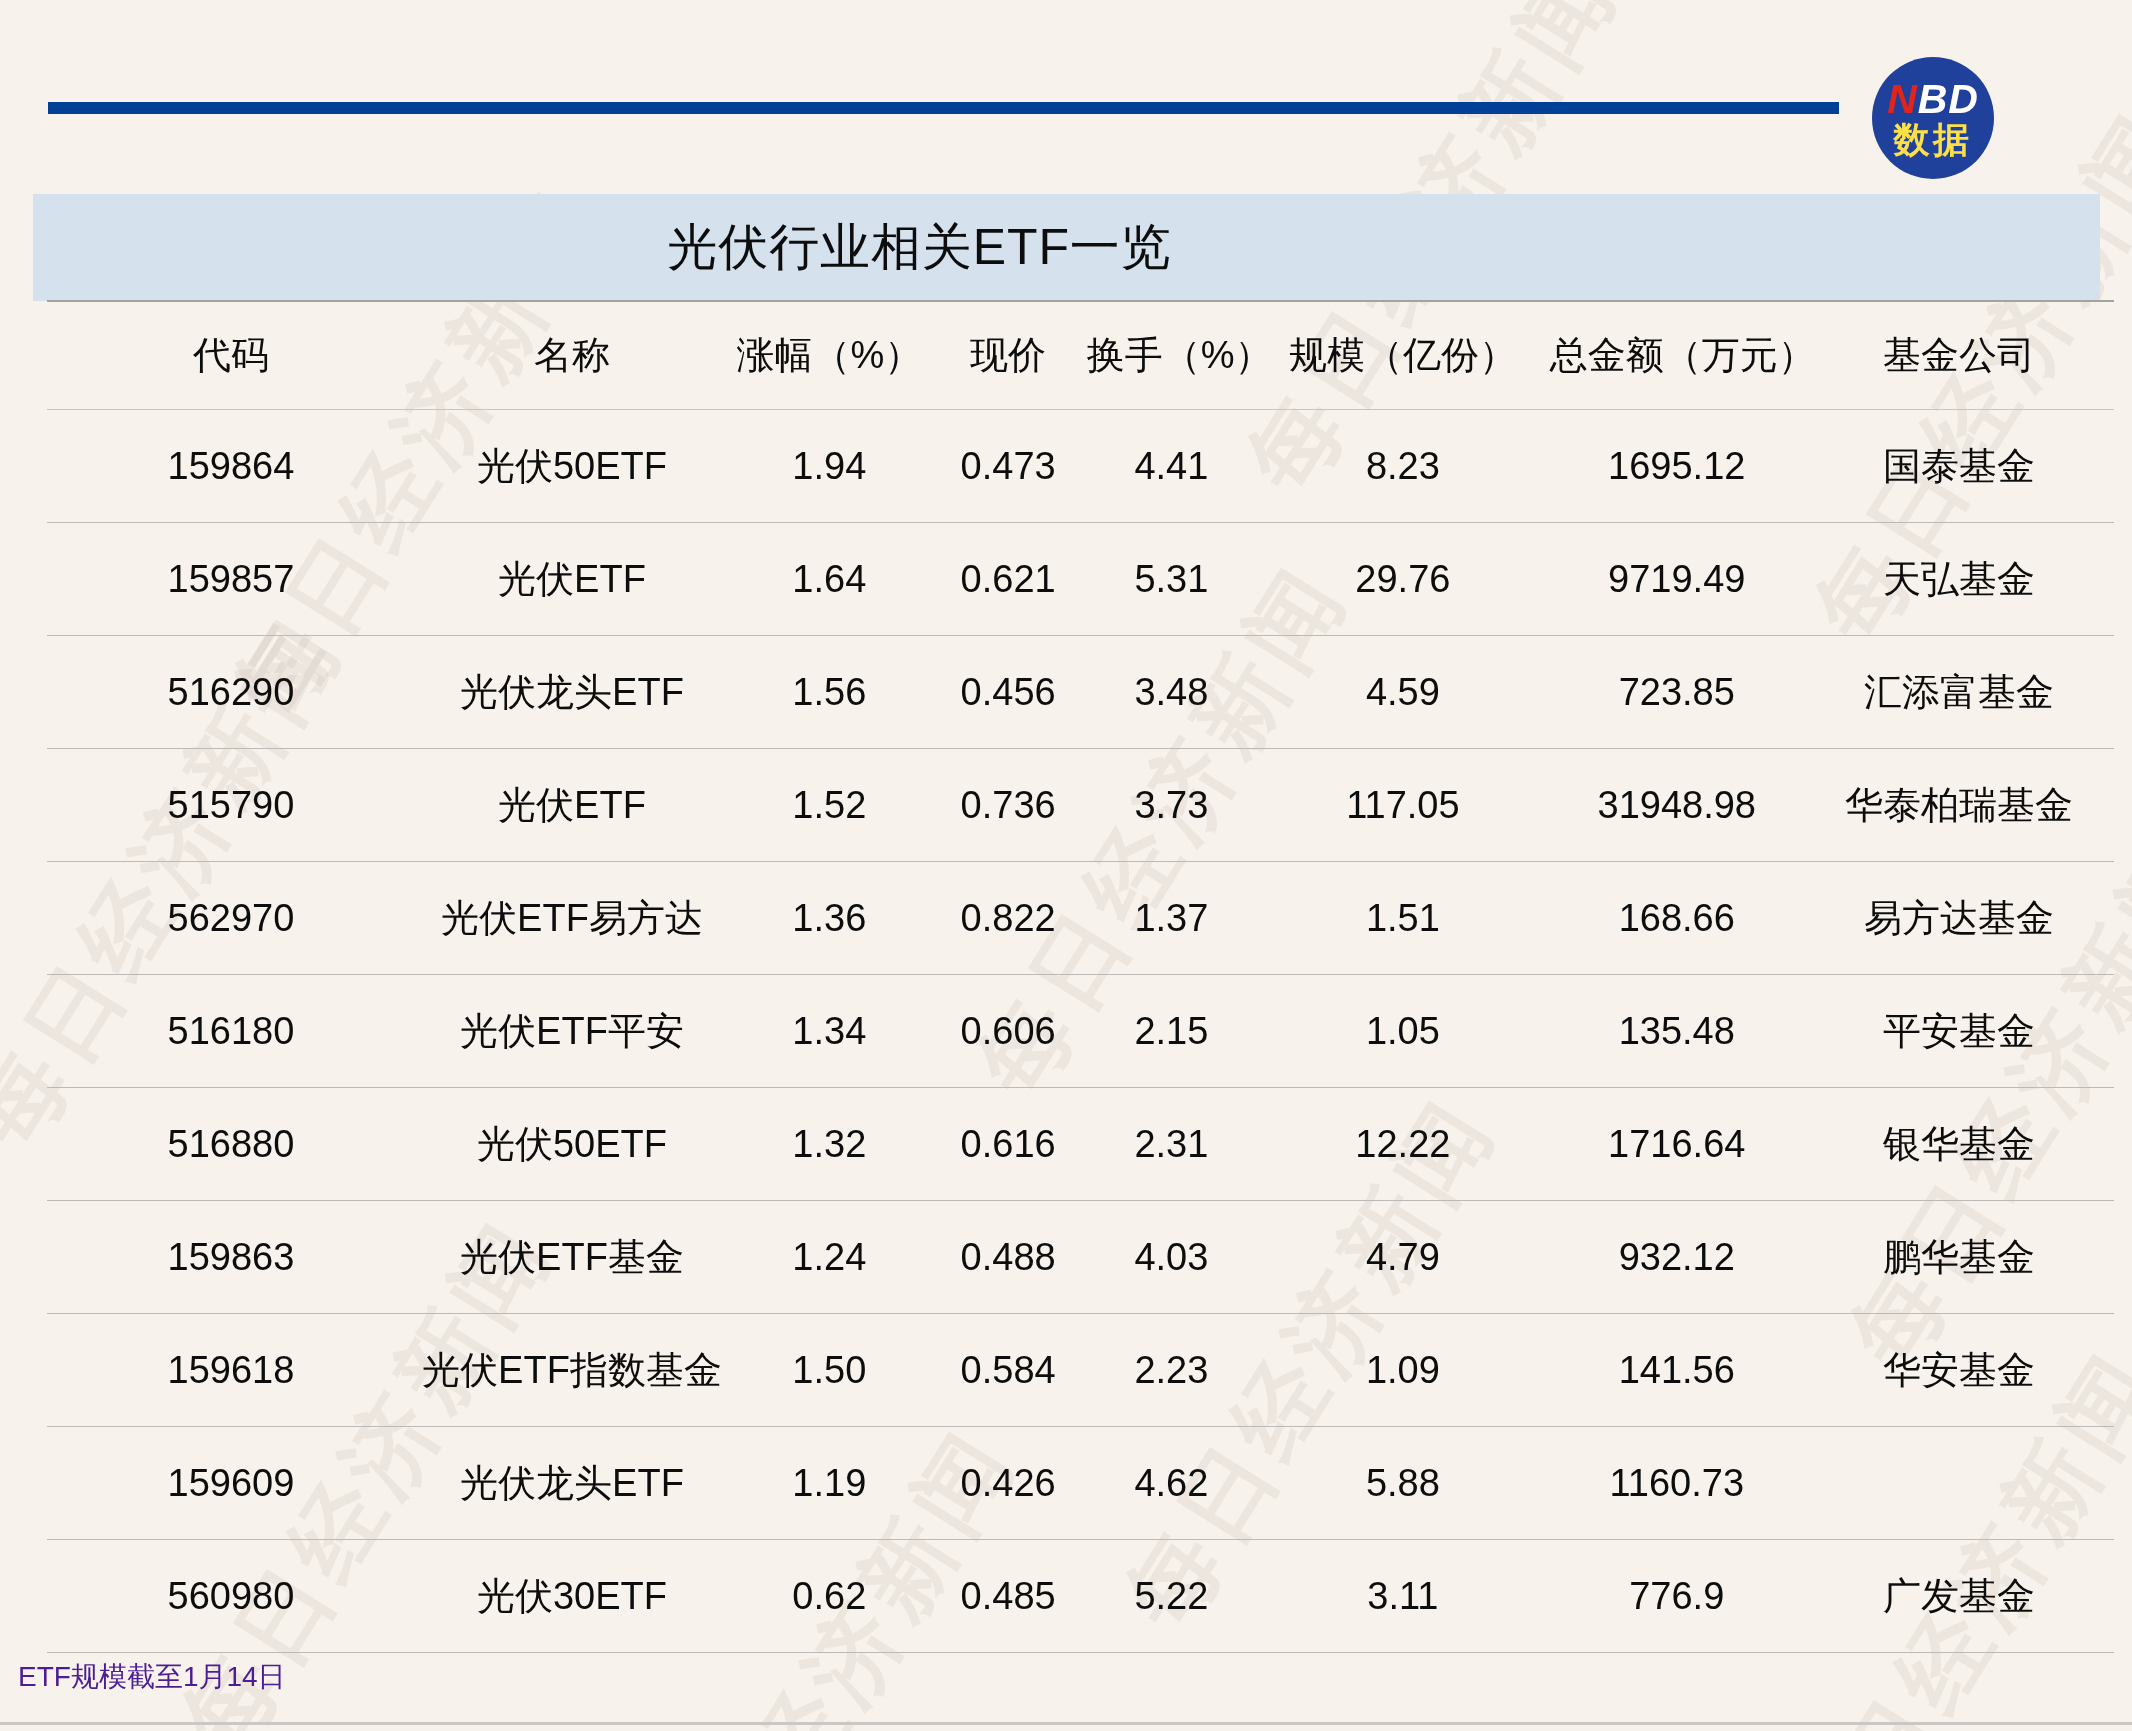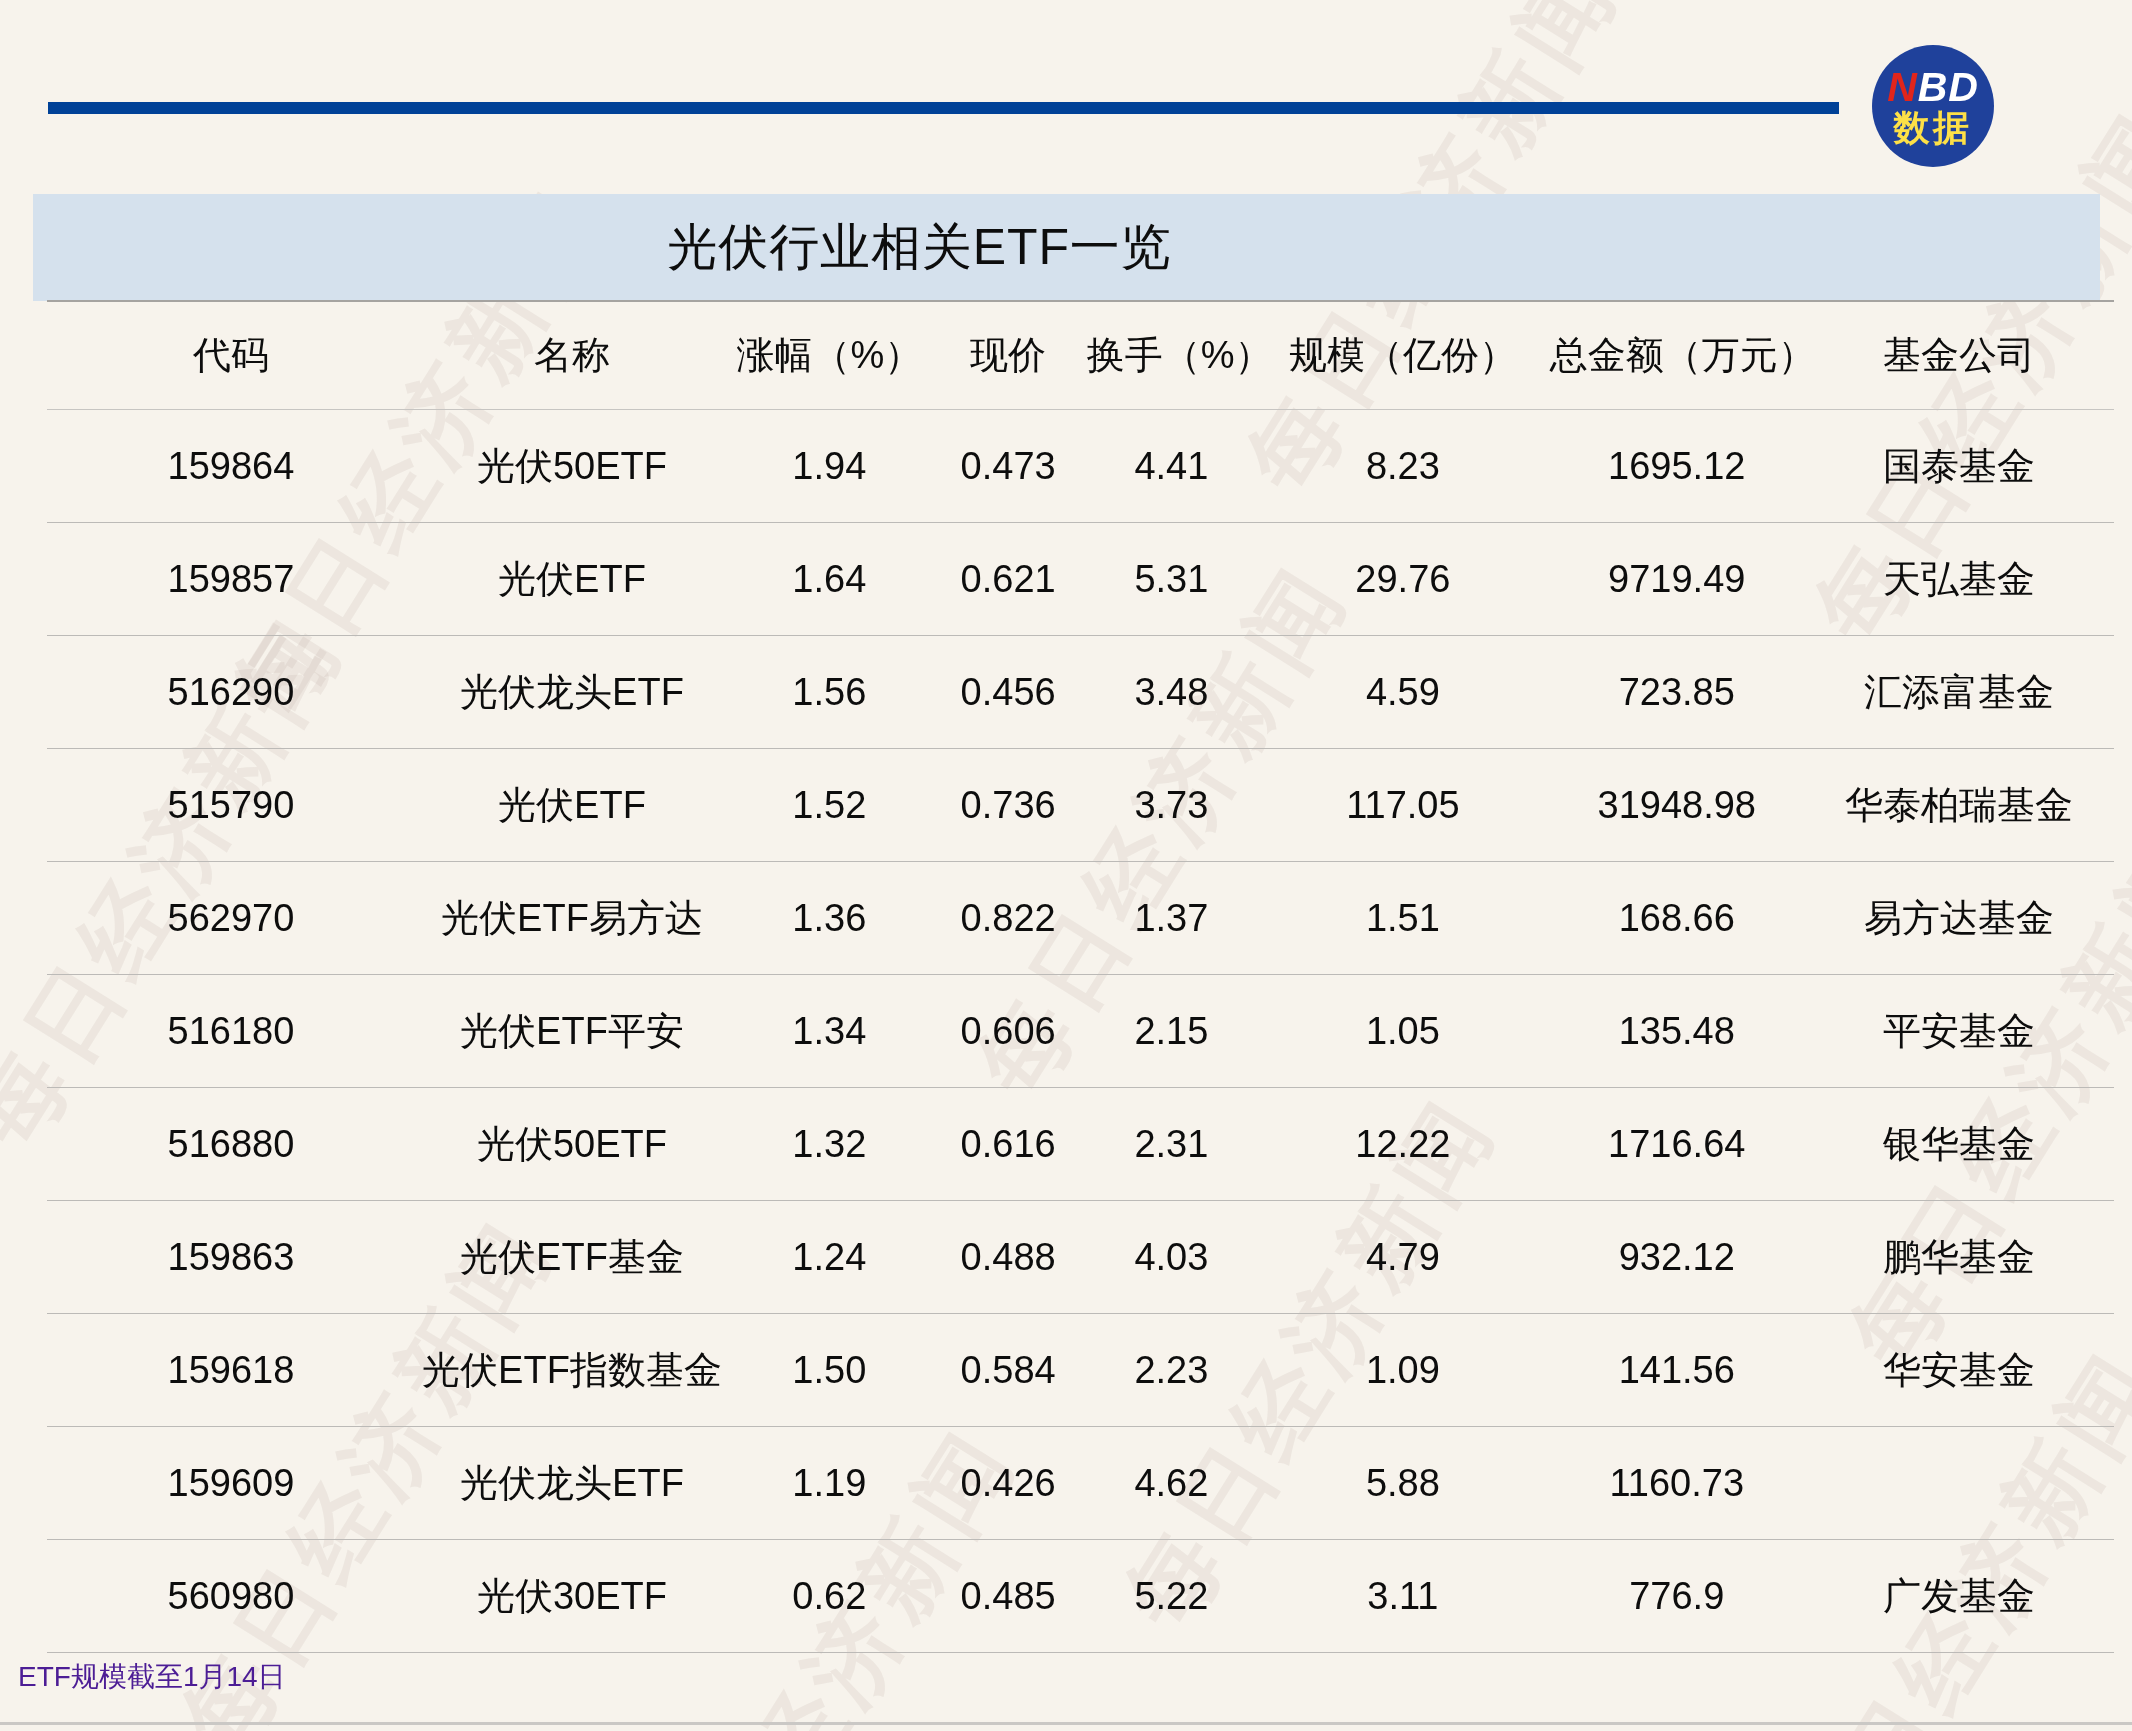--- a/index.html
+++ b/index.html
@@ -15,21 +15,21 @@
   .wm{
     position:absolute;
     transform:translate(-50%,-50%) rotate(-58deg);
     font-size:92px;font-weight:bold;letter-spacing:8.7px;
     color:rgba(168,148,138,0.13);
     white-space:nowrap;
   }
   
   .top-line{position:absolute;left:48px;top:102px;width:1791px;height:12.2px;background:#004197;z-index:1;}
   .logo{
-    position:absolute;left:1872px;top:45px;width:122px;height:122px;border-radius:50%;
+    position:absolute;left:1872px;top:57px;width:122px;height:122px;border-radius:50%;
     background:#1f419b;z-index:2;display:flex;flex-direction:column;align-items:center;justify-content:center;
     padding-top:1.7px;box-sizing:border-box;
   }
   .logo-line1{font-size:41px;font-weight:bold;font-style:italic;color:#ffffff;line-height:42px;letter-spacing:0.9px;}
   .logo-line1 .n{color:#e1251b;}
   .logo-line2{font-size:36px;font-weight:bold;color:#fde047;line-height:40px;letter-spacing:3.5px;}
   
   .title-bar{
     position:absolute;left:33px;top:194px;width:2067px;height:107px;background:#d5e1ed;z-index:1;
     display:flex;align-items:center;justify-content:center;

